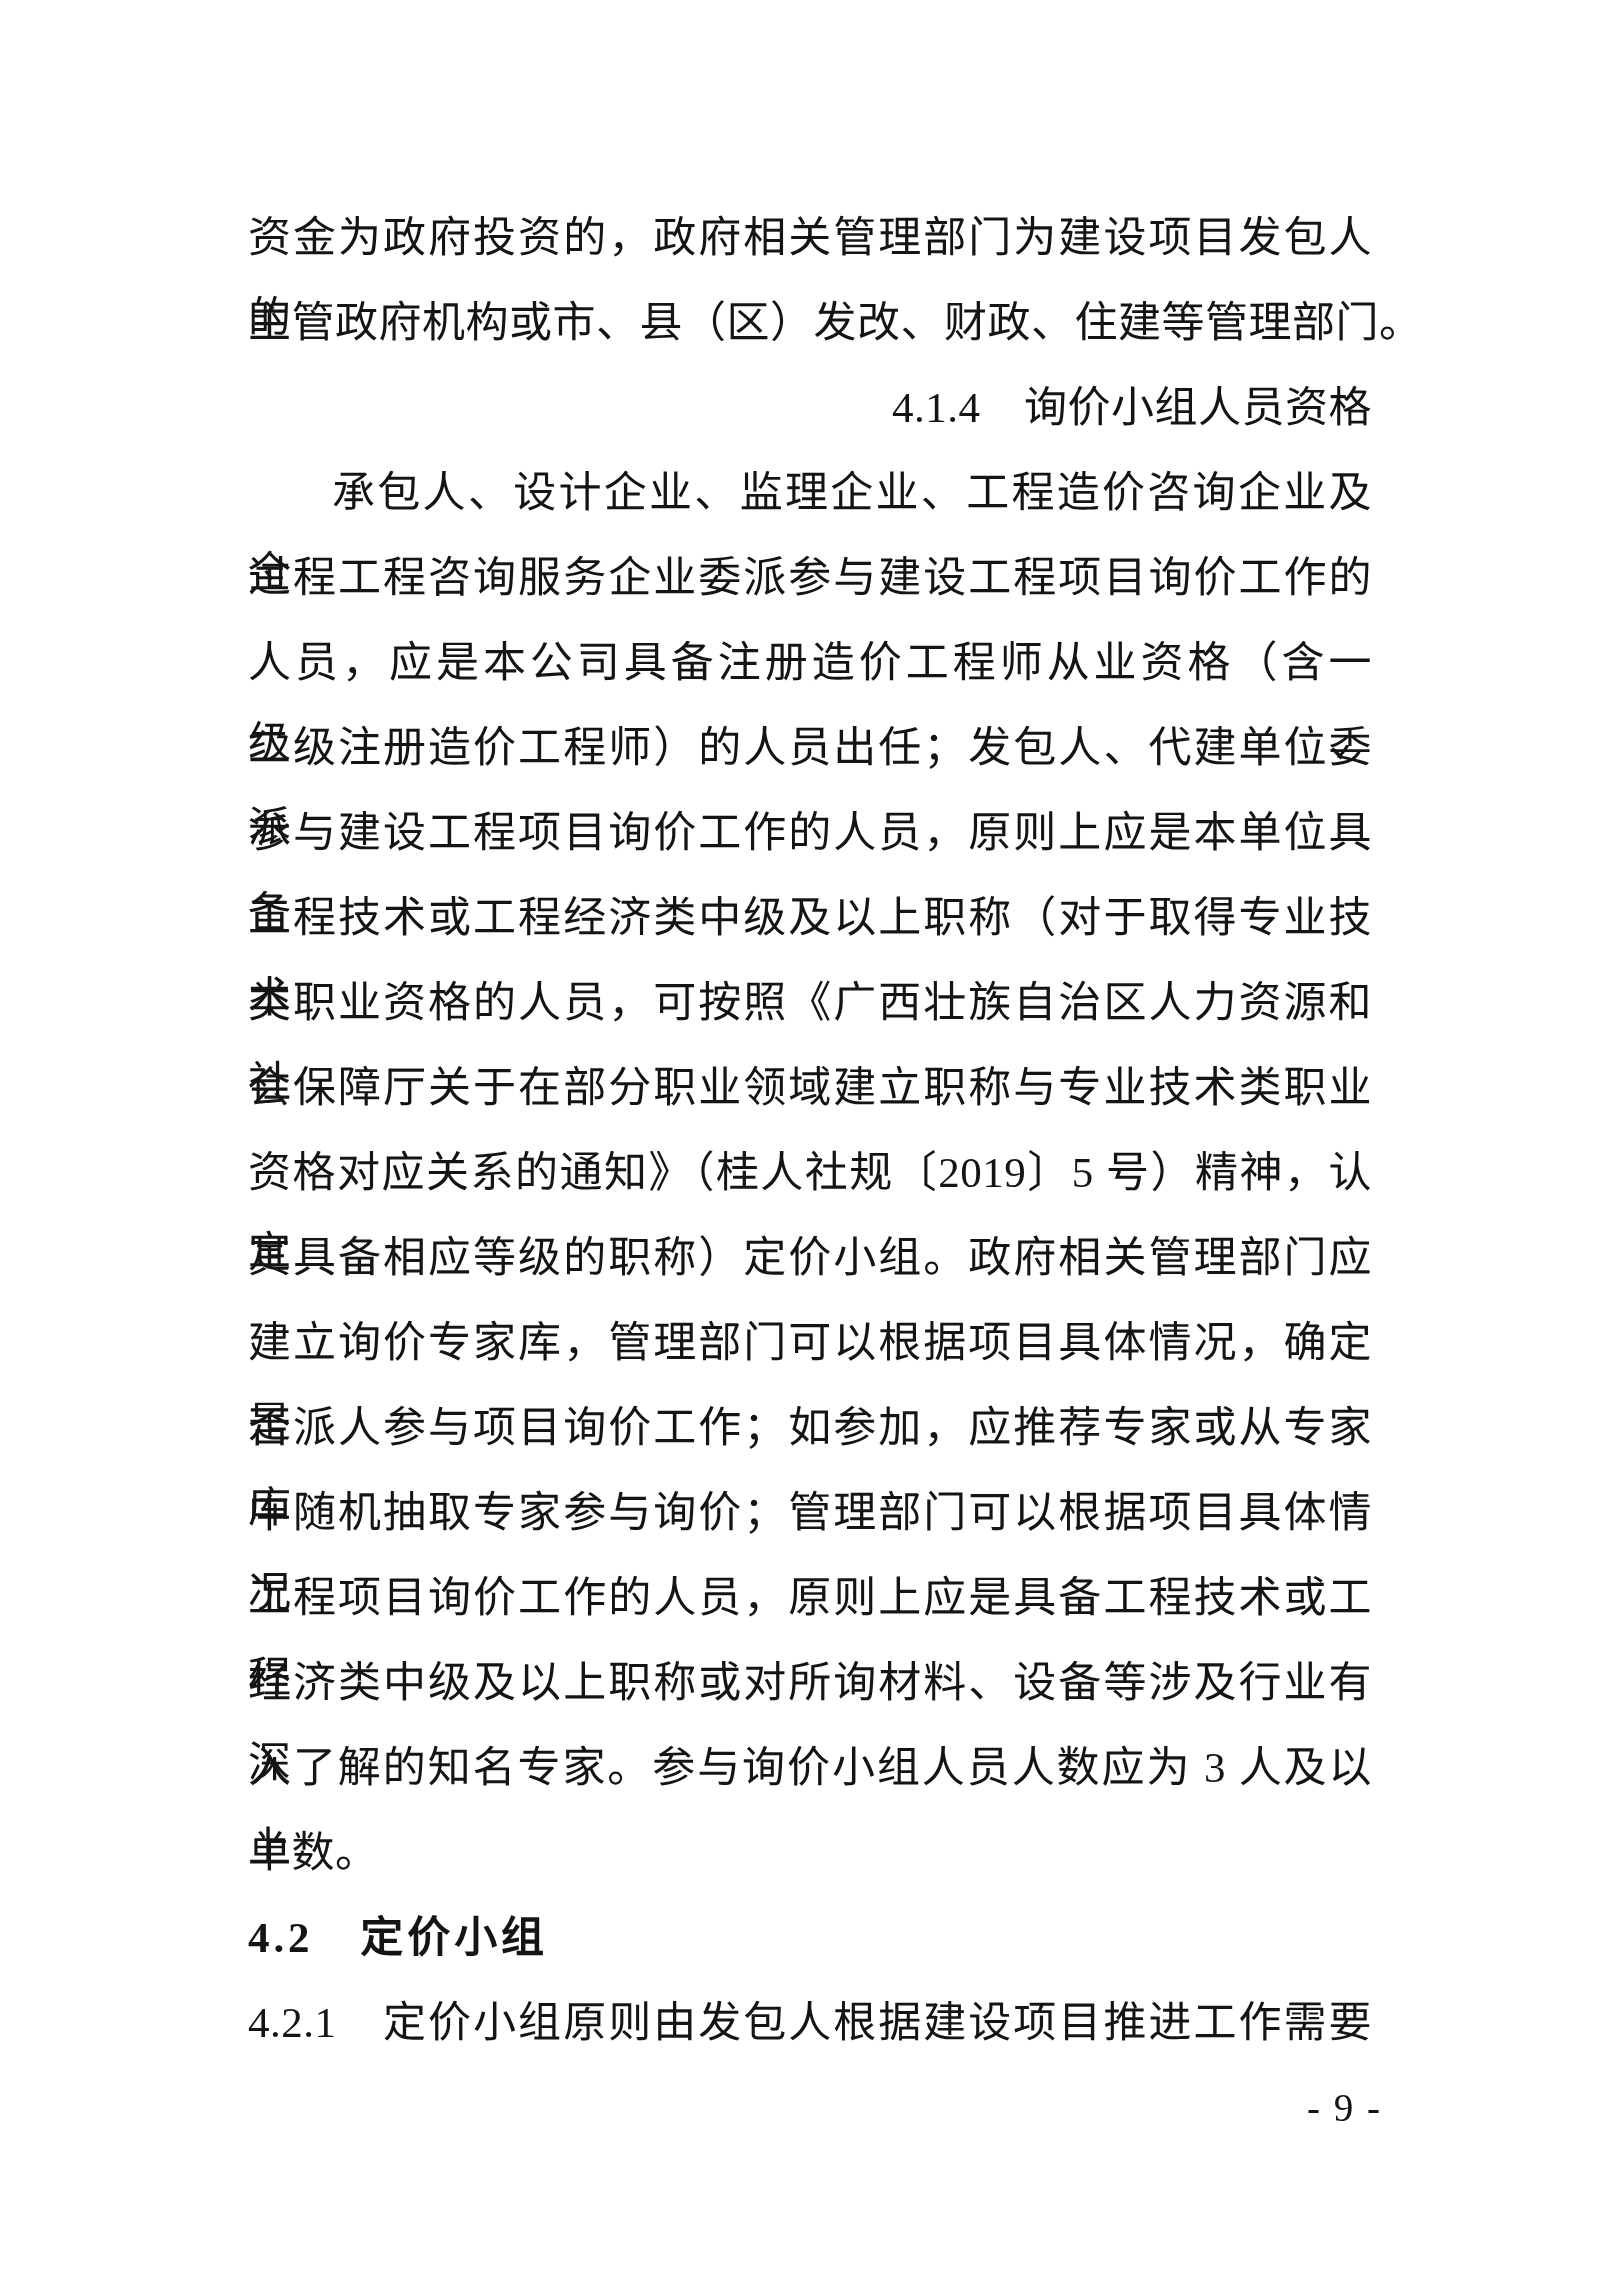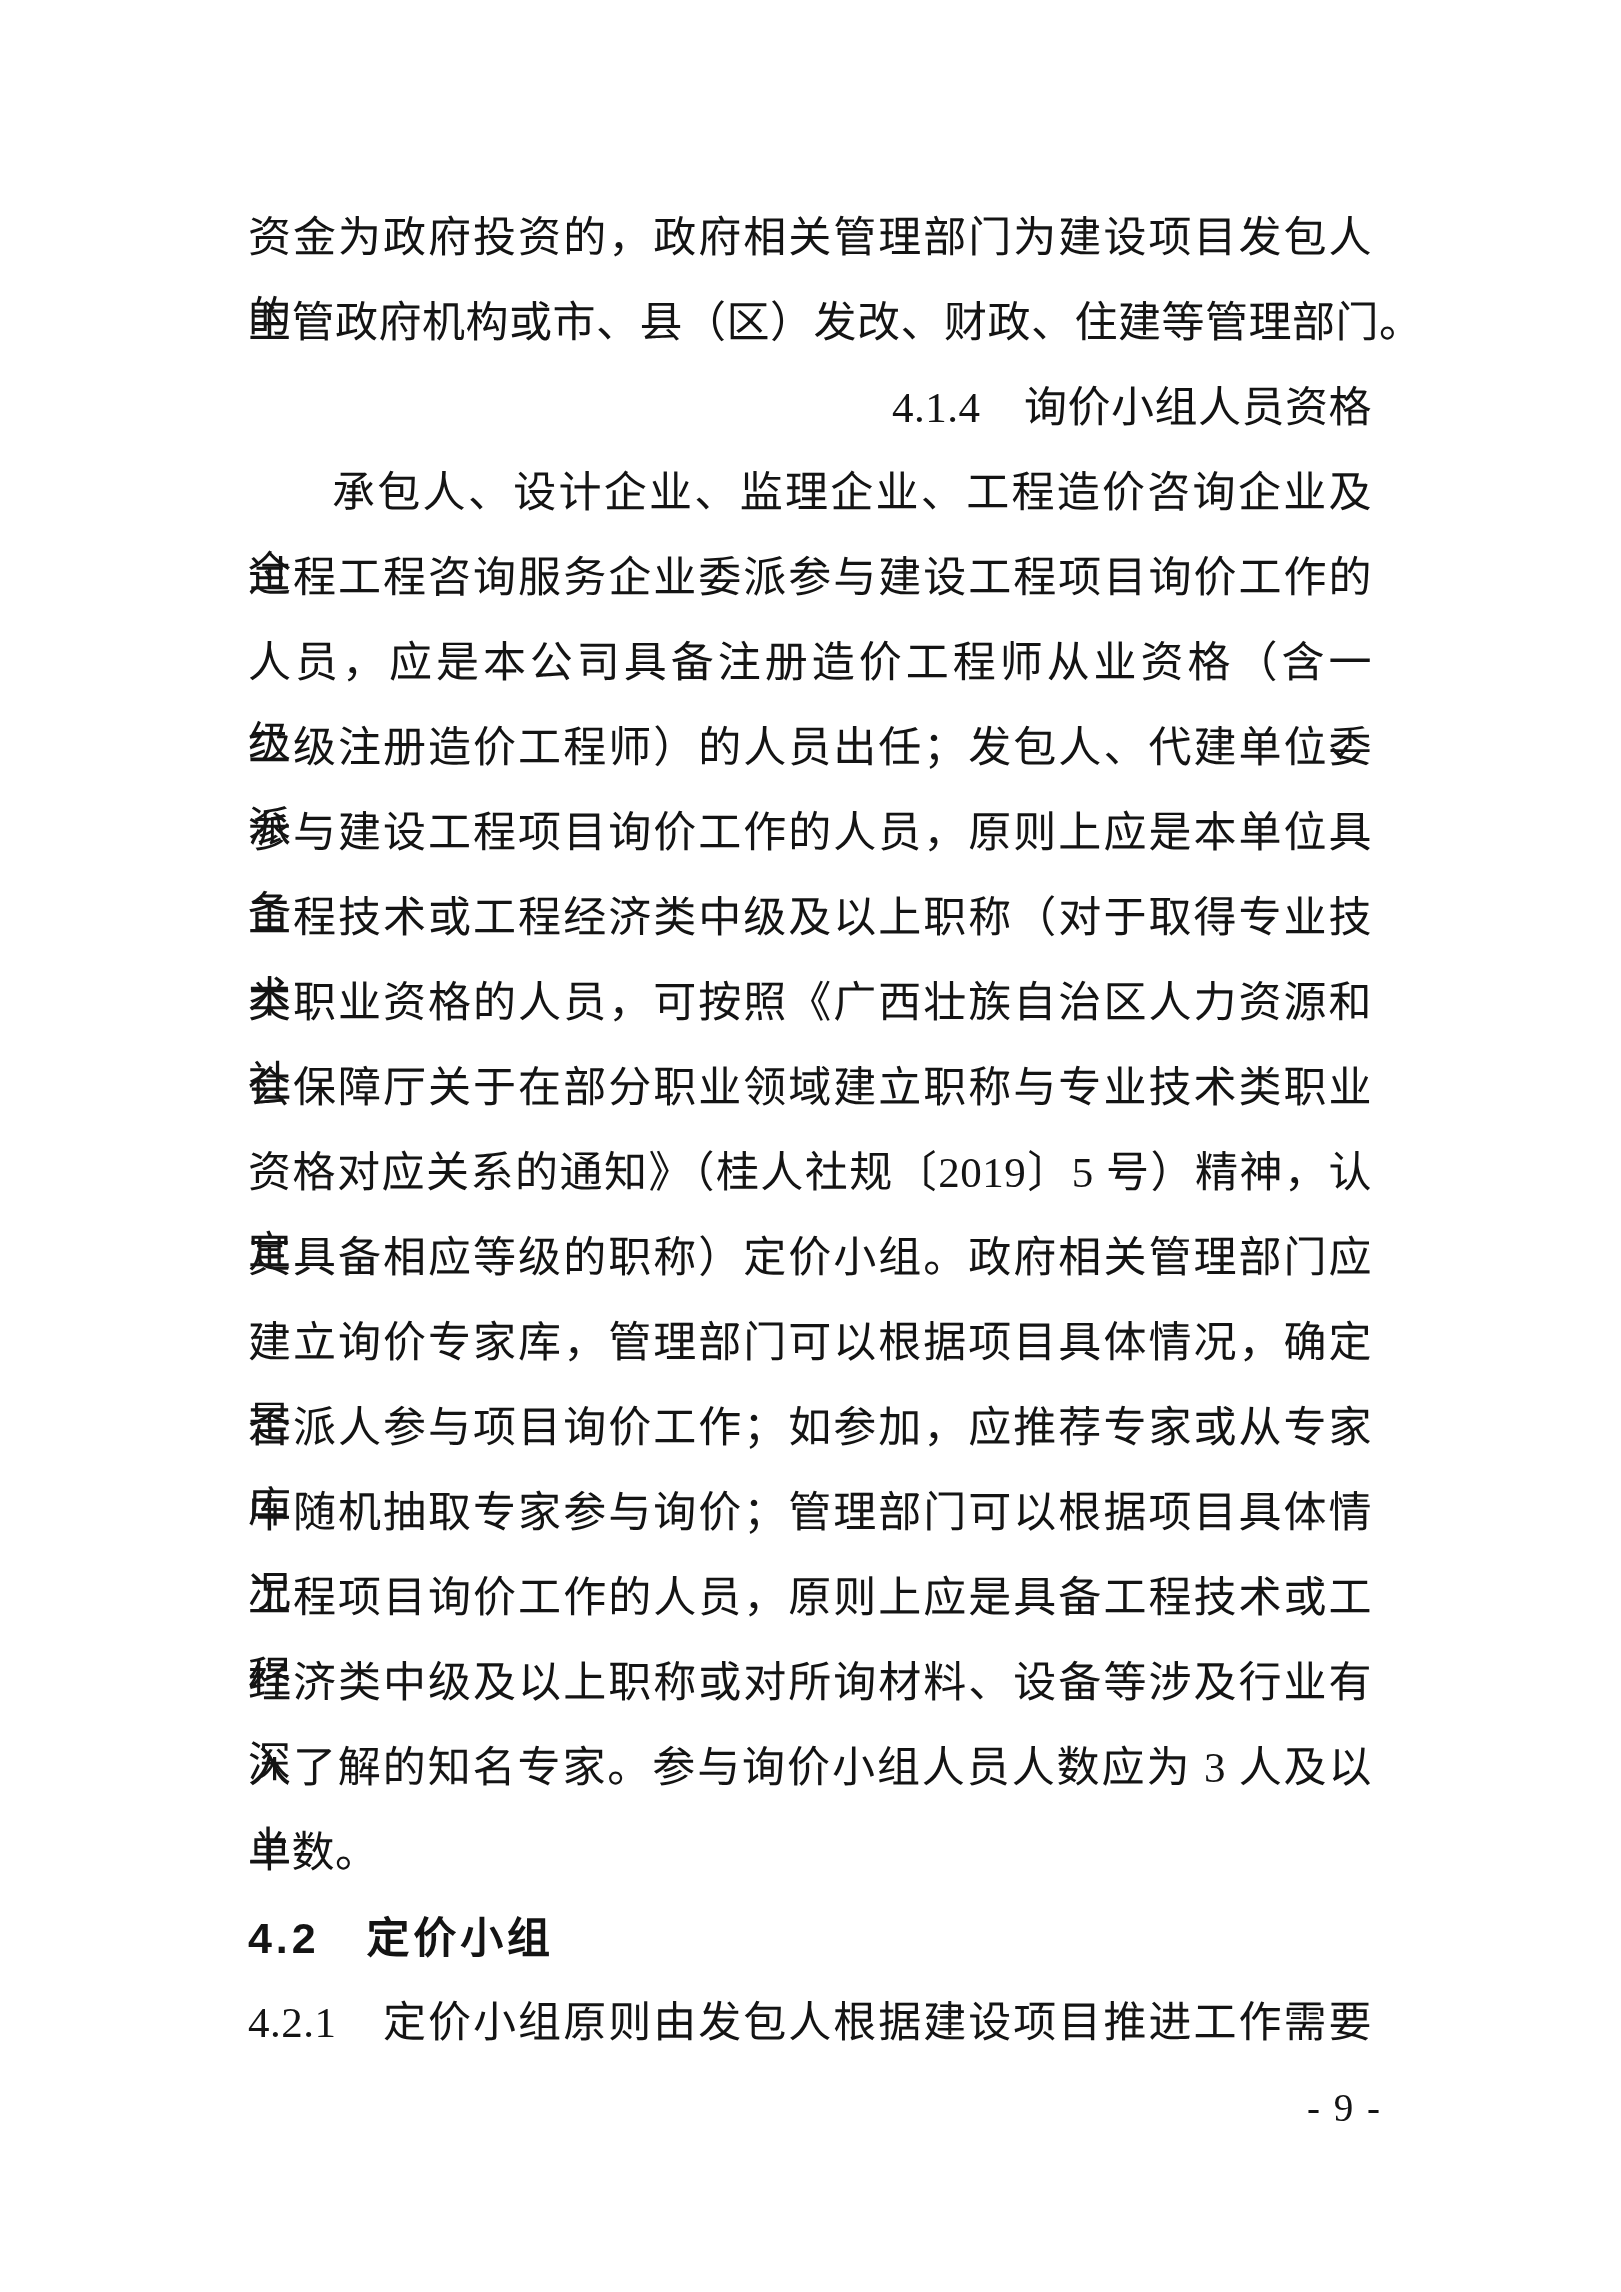--- a/index.html
+++ b/index.html
@@ -47,21 +47,21 @@
   
   .ind {
     text-indent: 84px;
   }
   
   .h3 {
     text-align: right;
   }
   
   .h2 {
-    font-family: Liberation Sans, sans-serif;
+    font-family: Liberation Serif, serif;
     font-weight: bold;
     letter-spacing: 3.9px;
     text-align: left;
   }
   .page-number {
     position: absolute;
     left: 1261px;
     top: 2078px;
     width: 167px;
     height: 59px;

